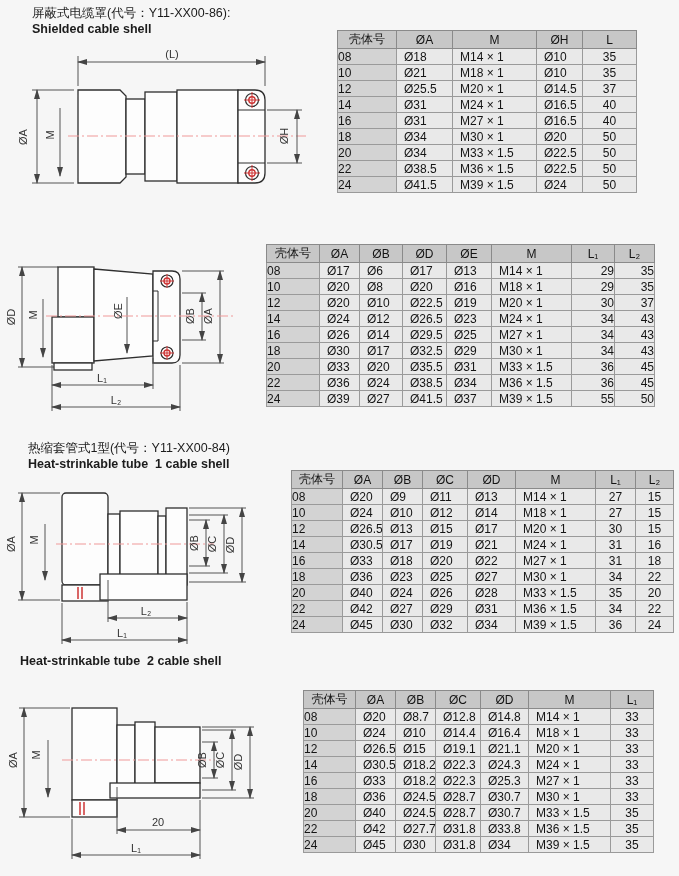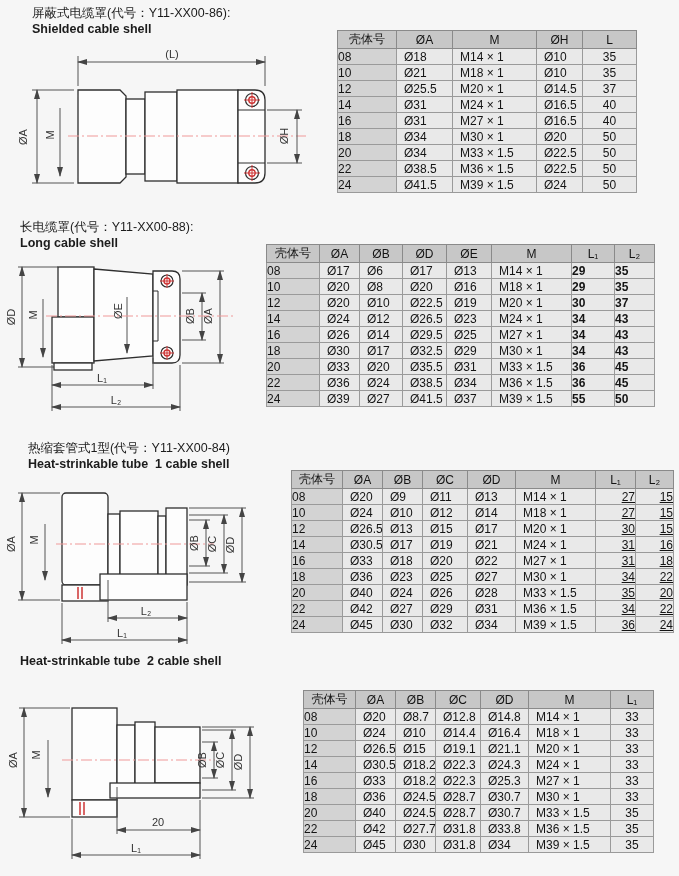--- a/index.html
+++ b/index.html
@@ -14,22 +14,22 @@
   .dimt{font-size:11px;fill:#333;font-family:"Liberation Sans","DejaVu Sans",sans-serif;}
   .cl{stroke:#ef9a9a;stroke-width:1.2;stroke-dasharray:11 3 2 3;fill:none;}
   .redln{stroke:#cc3333;stroke-width:1.5;}
   table.spec{position:absolute;border-collapse:collapse;table-layout:fixed;background:#000000;
              border:1.5px solid #4a4a4a;font-size:12px;color:#141414;}
   .spec th{background:#c7c7c7;text-align:center;font-weight:normal;height:16px;padding:0;border:1px solid #8a8a8a;}
   .spec td{background:#e9e9e9;height:15px;padding:0 0 0 7px;text-align:left;border:1px solid #9a9a9a;}
   .spec td:first-child{background:#d3d3d3;text-align:left;padding:0;}
   .t1{width:299px;} .t2{width:388px;} .t3{width:382px;} .t4{width:350px;}
   .t1 td:nth-child(5){text-align:center;padding:0;}
-  .t2 td:nth-child(7),.t2 td:nth-child(8){text-align:left;padding:0;font-weight:bold;}
-  .t3 td:nth-child(7),.t3 td:nth-child(8){text-align:right;padding:0;text-decoration:underline;}
+  .t2 td:nth-child(7),.t2 td:nth-child(8){text-align:right;padding:0;}
+  .t3 td:nth-child(7),.t3 td:nth-child(8){text-align:center;padding:0;}
   .t4 td:nth-child(7){text-align:center;padding:0;}
 </style>
 </head>
 <body>
 
 <svg width="0" height="0" style="position:absolute" aria-hidden="true">
   <defs>
     <marker id="aE" markerWidth="11" markerHeight="8" refX="9" refY="3" orient="auto" markerUnits="userSpaceOnUse">
       <path d="M0,0L10,3L0,6Z" fill="#444"></path>
     </marker>
@@ -179,24 +179,20 @@
         <tr>
           <td>24</td>
           <td>Ø41.5</td>
           <td>M39 × 1.5</td>
           <td>Ø24</td>
           <td>50</td>
         </tr>
       </tbody>
     </table>
 
-  <div class="titleblock" style="left:20px;top:219px;">
-    <div>长电缆罩(代号：Y11-XX00-88):</div>
-    <div class="title-en">Long cable shell</div>
-  </div>
 
   <svg class="drawing" style="left:10px;top:255px;" width="240" height="165" viewBox="0 0 240 165">
 
     <line class="dim" x1="8" y1="12" x2="48" y2="12"></line>
     <line class="dim" x1="8" y1="112" x2="44" y2="112"></line>
     <line class="dim" x1="12" y1="12" x2="12" y2="112" marker-start="url(#aS)" marker-end="url(#aE)"></line>
     <text class="dimt" transform="rotate(-90 5 62)" x="5" y="62" text-anchor="middle">ØD</text>
 
     <text class="dimt" transform="rotate(-90 27 60)" x="27" y="60" text-anchor="middle">M</text>
     <line class="dim" x1="33" y1="44" x2="33" y2="102" marker-end="url(#aE)"></line>

